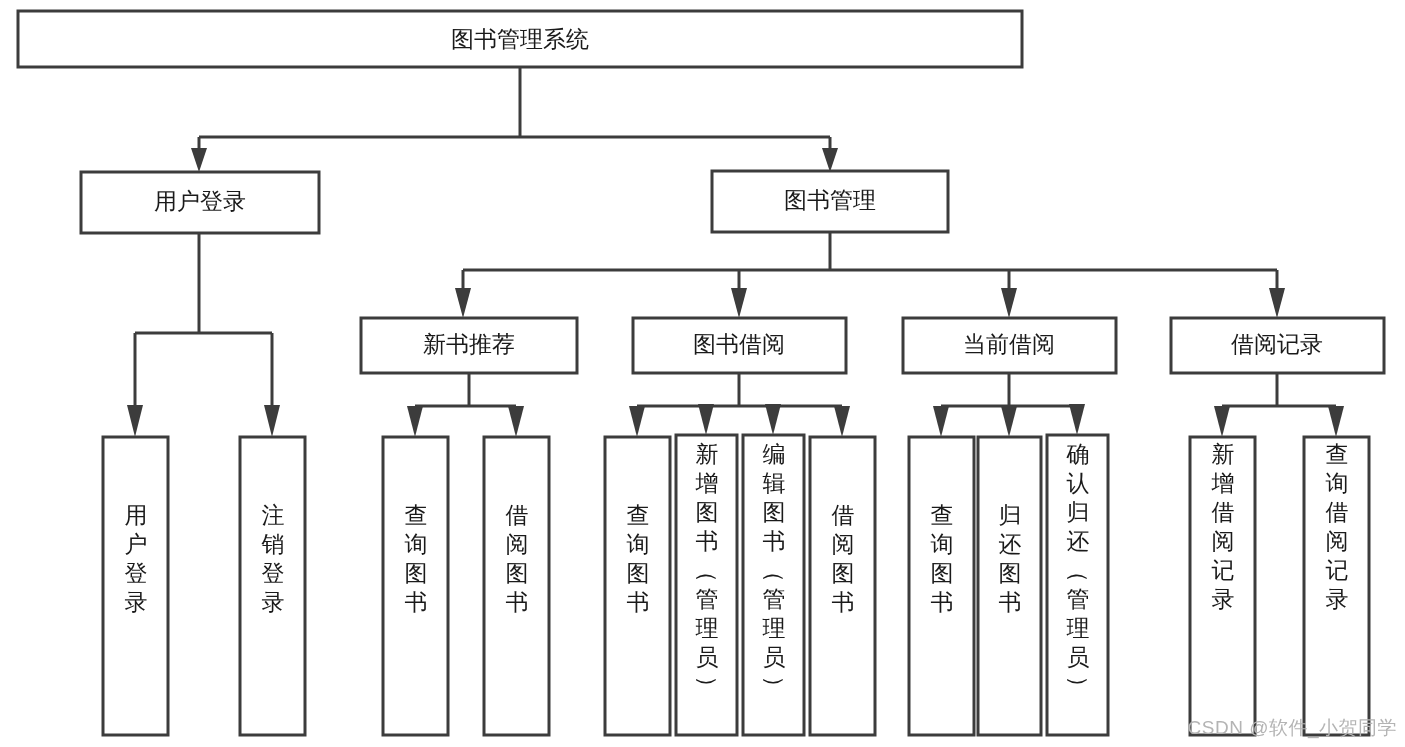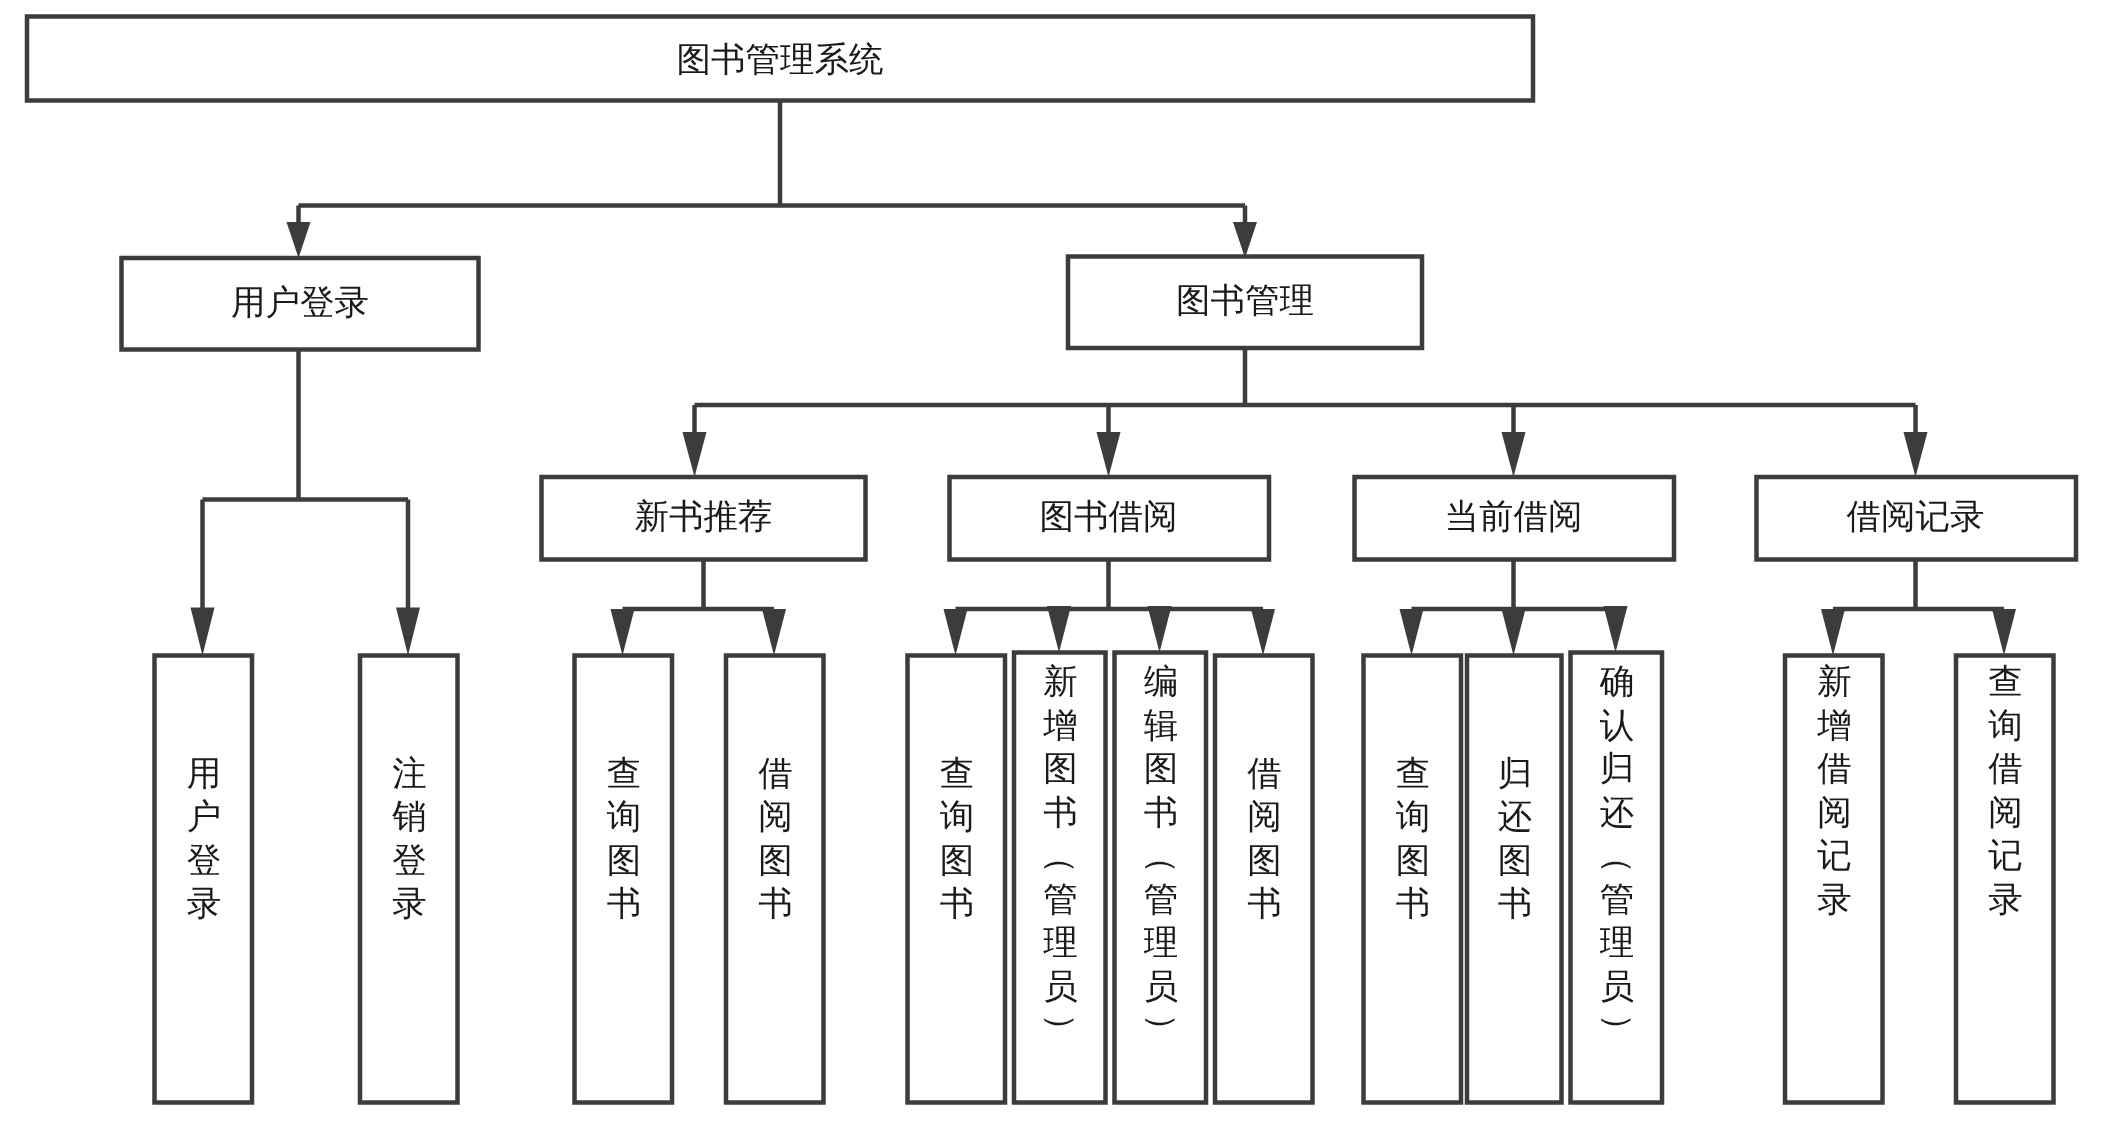--- a/index.html
+++ b/index.html
@@ -314,13 +314,14 @@
           <text class="vchar" x="1337" y="491">询</text>
           <text class="vchar" x="1337" y="520">借</text>
           <text class="vchar" x="1337" y="549">阅</text>
           <text class="vchar" x="1337" y="578">记</text>
           <text class="vchar" x="1337" y="607">录</text>
         </g>
     </g>
 
   </svg>
 
+  <div class="watermark">CSDN @软件_小贺同学</div>
 </div>
 
 </body></html>

